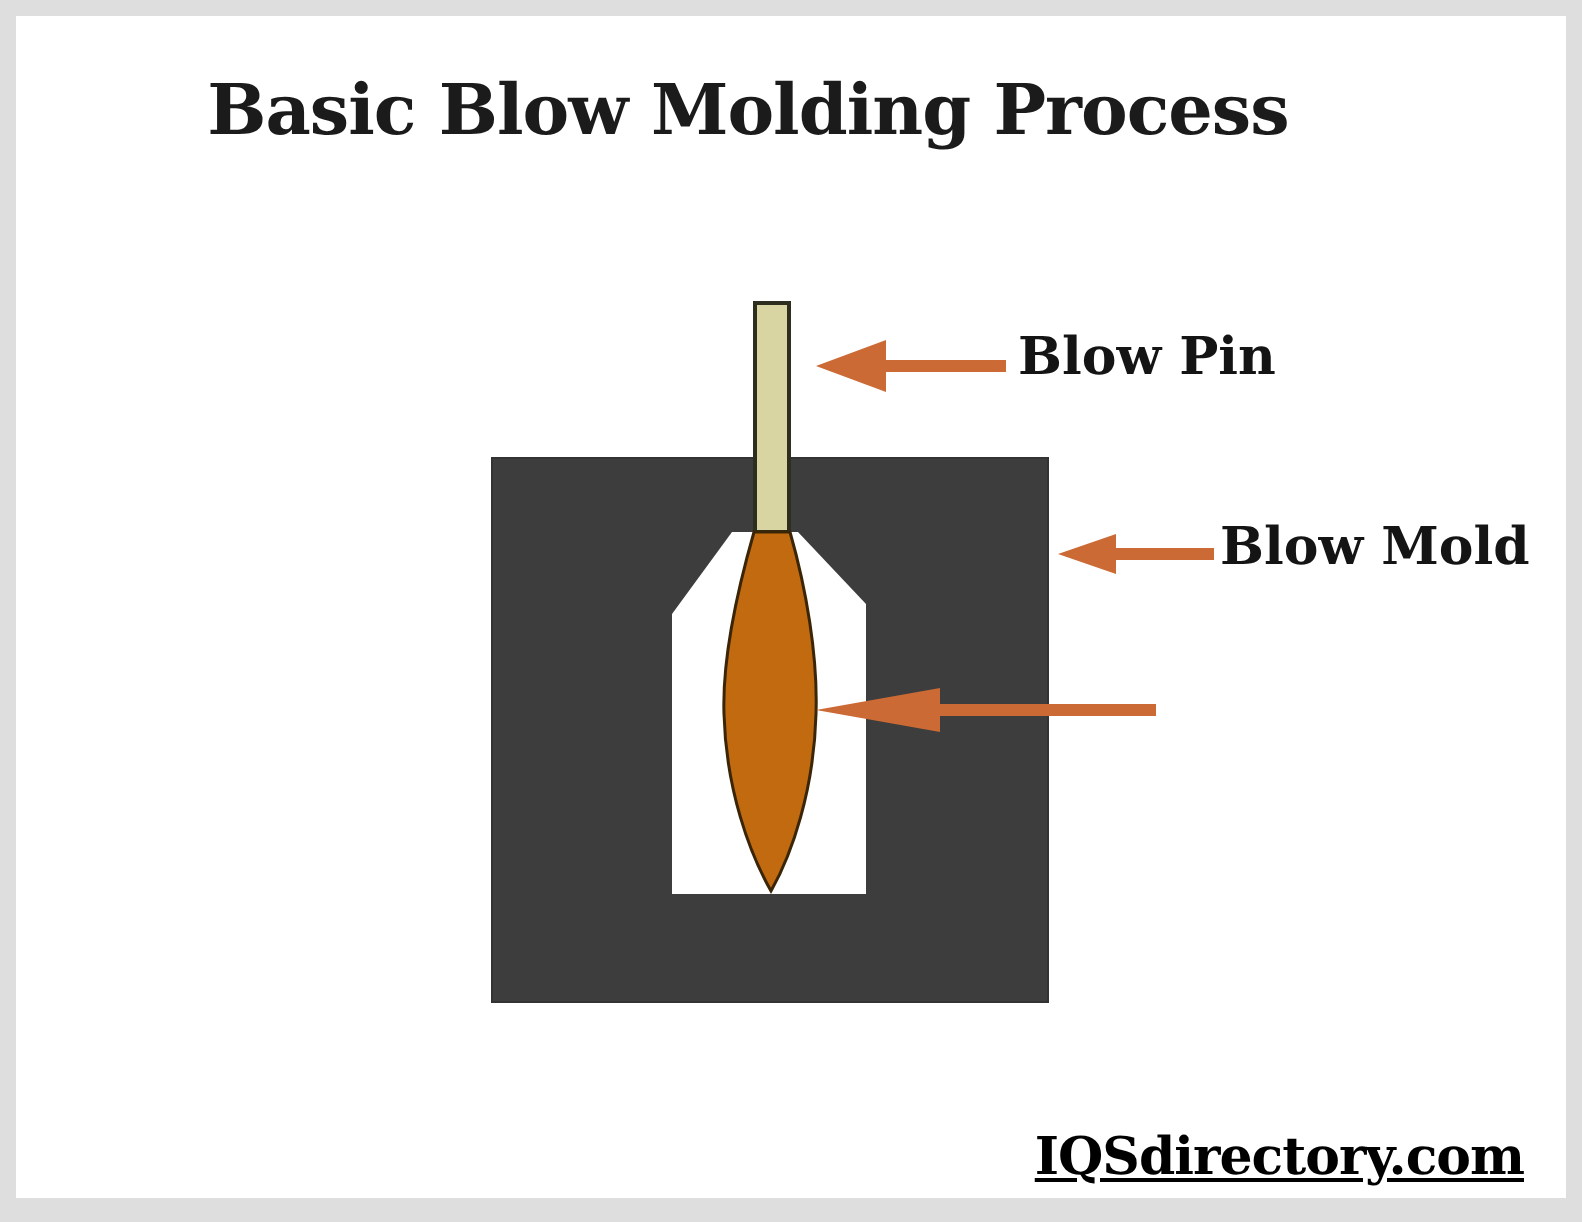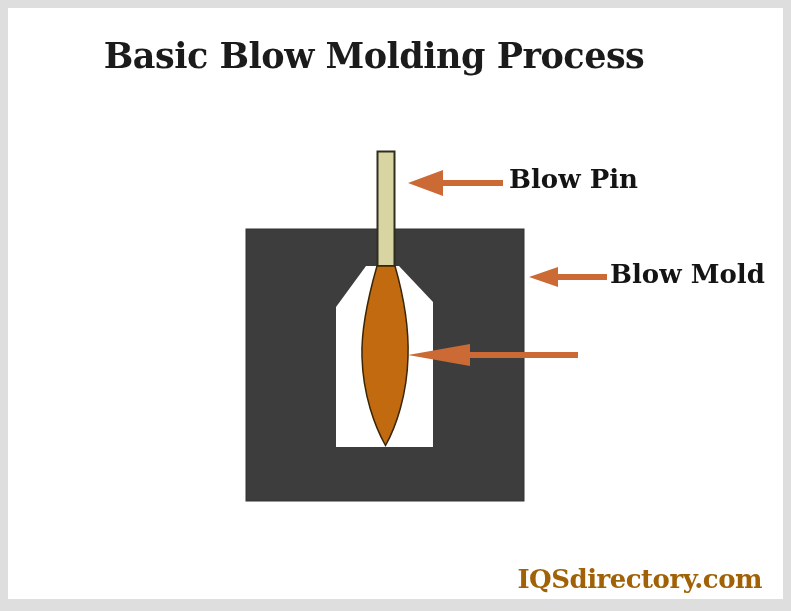--- a/index.html
+++ b/index.html
@@ -107,15 +107,15 @@
     </g>
   </svg>
 
   <div class="page-title" style="color: rgb(27, 27, 27);">Basic Blow Molding Process</div>
 
   <div class="callout-label label-blow-mold" style="color: rgb(20, 20, 20);">Blow Mold</div>
 
   <div class="callout-label label-blow-pin" style="color: rgb(20, 20, 20);">Blow Pin</div>
 
 
-  <div class="watermark" style="color: #a16207;">IQSdirectory.com</div>
+  <div class="watermark" style="color: #000000; text-decoration: underline;">IQSdirectory.com</div>
 
 </div>
 
 </body></html>

